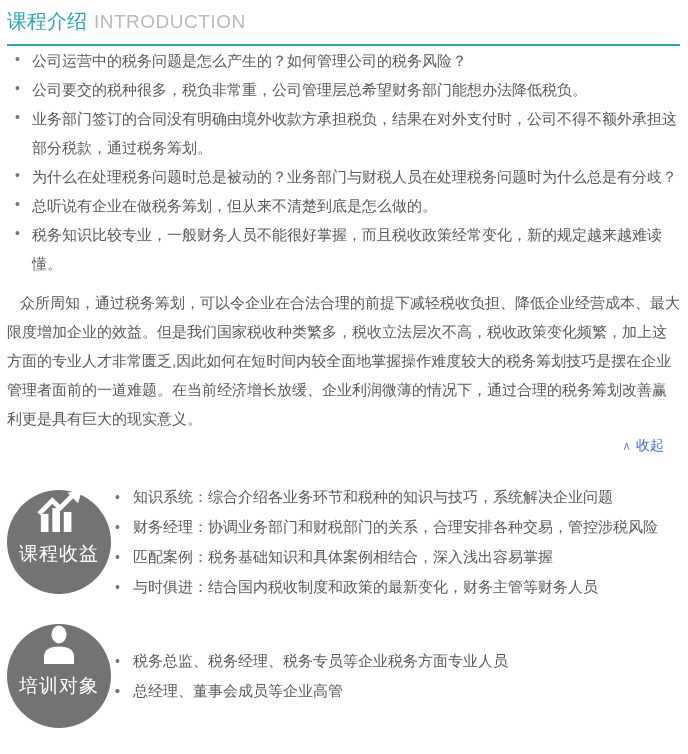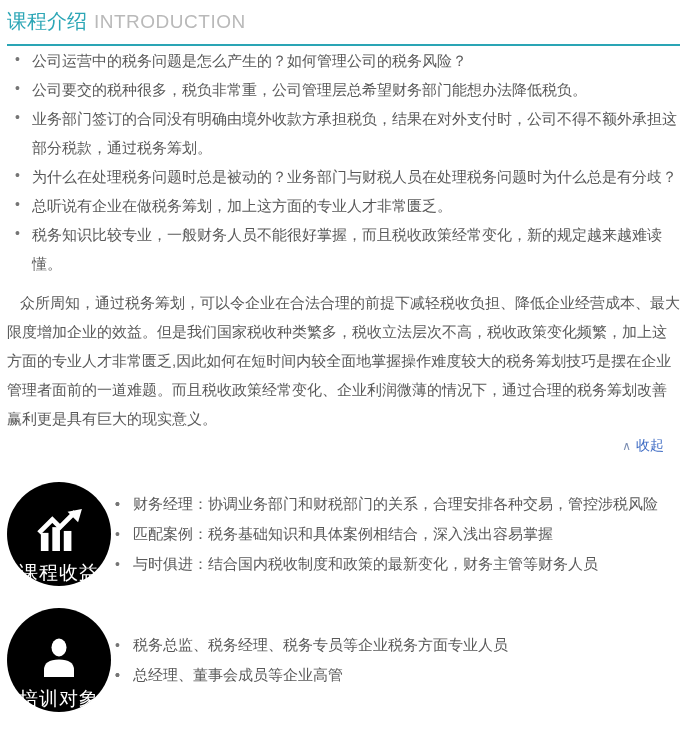--- a/index.html
+++ b/index.html
@@ -28,22 +28,22 @@
 
   .collapse-row { text-align:right; margin-top:3px; padding-right:16px; height:20px; }
   .collapse-link { color:#3F6CC4; font-size:14px; text-decoration:none; cursor:pointer;margin-left:40px; }
   .chev { color:#7d8fb3; font-size:12px; margin-right:5px; }
 
   
   .badge-row { display:flex; align-items:center; margin-top:26px; }
   .badge-row.second { margin-top:22px; }
   .badge {
     width:104px; height:104px; border-radius:50%;
-    background:#000000; color:#ffffff; flex:0 0 auto;
-    display:flex; flex-direction:column; align-items:center; justify-content:flex-end;
+    background:#737373; color:#ffffff; flex:0 0 auto;
+    display:flex; flex-direction:column; align-items:center; justify-content:flex-start;
   }
   .badge-label { font-size:19px; margin-top:5px; letter-spacing:1px; }
   .badge-list { margin-left:13px; flex:1 1 auto; }
   .badge-list .li { padding-left:22px; line-height:30px; }
   .badge-list .dot { left:4px; top:0; }
 </style>
 </head>
 <body>
 
 <div class="page">
@@ -52,45 +52,45 @@
     <span class="title-zh">课程介绍</span><span class="title-en">INTRODUCTION</span>
   </div>
   <div class="divider"></div>
 
 
   <ul class="plain scenario-list">
     <li class="li"><span class="dot">•</span><span>公司运营中的税务问题是怎么产生的？如何管理公司的税务风险？</span></li>
     <li class="li"><span class="dot">•</span><span>公司要交的税种很多，税负非常重，公司管理层总希望财务部门能想办法降低税负。</span></li>
     <li class="li"><span class="dot">•</span><span>业务部门签订的合同没有明确由境外收款方承担税负，结果在对外支付时，公司不得不额外承担这部分税款，通过税务筹划。</span></li>
     <li class="li"><span class="dot">•</span><span>为什么在处理税务问题时总是被动的？业务部门与财税人员在处理税务问题时为什么总是有分歧？</span></li>
-    <li class="li"><span class="dot">•</span><span>总听说有企业在做税务筹划，加上这方面的专业人才非常匮乏。</span></li>
+    <li class="li"><span class="dot">•</span><span>总听说有企业在做税务筹划，但从来不清楚到底是怎么做的。</span></li>
     <li class="li"><span class="dot">•</span><span>税务知识比较专业，一般财务人员不能很好掌握，而且税收政策经常变化，新的规定越来越难读懂。</span></li>
   </ul>
 
-  <p class="paragraph">众所周知，通过税务筹划，可以令企业在合法合理的前提下减轻税收负担、降低企业经营成本、最大限度增加企业的效益。但是我们国家税收种类繁多，税收立法层次不高，税收政策变化频繁，加上这方面的专业人才非常匮乏,因此如何在短时间内较全面地掌握操作难度较大的税务筹划技巧是摆在企业管理者面前的一道难题。而且税收政策经常变化、企业利润微薄的情况下，通过合理的税务筹划改善赢利更是具有巨大的现实意义。</p>
+  <p class="paragraph">众所周知，通过税务筹划，可以令企业在合法合理的前提下减轻税收负担、降低企业经营成本、最大限度增加企业的效益。但是我们国家税收种类繁多，税收立法层次不高，税收政策变化频繁，加上这方面的专业人才非常匮乏,因此如何在短时间内较全面地掌握操作难度较大的税务筹划技巧是摆在企业管理者面前的一道难题。在当前经济增长放缓、企业利润微薄的情况下，通过合理的税务筹划改善赢利更是具有巨大的现实意义。</p>
 
   <div class="collapse-row">
     <a class="collapse-link"><span class="chev">∧</span><span>收起</span></a>
   </div>
 
   <div class="badge-row">
     <div class="badge">
       <span>
         <svg width="46" height="42" viewBox="0 0 48 44" aria-hidden="true">
           <rect x="5" y="25" width="8" height="19" fill="#ffffff"></rect>
           <rect x="17" y="19" width="8" height="25" fill="#ffffff"></rect>
           <rect x="29" y="23" width="8" height="21" fill="#ffffff"></rect>
           <path d="M3 25 L17 11 L25 19 L41 3" fill="none" stroke="#ffffff" stroke-width="5"></path>
           <polygon points="48,0 33,3 44,14" fill="#ffffff"></polygon>
         </svg>
       </span>
       <span class="badge-label">课程收益</span>
     </div>
     <ul class="plain badge-list">
-      <li class="li"><span class="dot">•</span></li>
+      <li class="li"><span class="dot">•</span><span>知识系统：综合介绍各业务环节和税种的知识与技巧，系统解决企业问题</span></li>
       <li class="li"><span class="dot">•</span><span>财务经理：协调业务部门和财税部门的关系，合理安排各种交易，管控涉税风险</span></li>
       <li class="li"><span class="dot">•</span><span>匹配案例：税务基础知识和具体案例相结合，深入浅出容易掌握</span></li>
       <li class="li"><span class="dot">•</span><span>与时俱进：结合国内税收制度和政策的最新变化，财务主管等财务人员</span></li>
     </ul>
   </div>
 
   <div class="badge-row second">
     <div class="badge">
       <span>
         <svg width="40" height="40" viewBox="0 0 40 40" aria-hidden="true">

